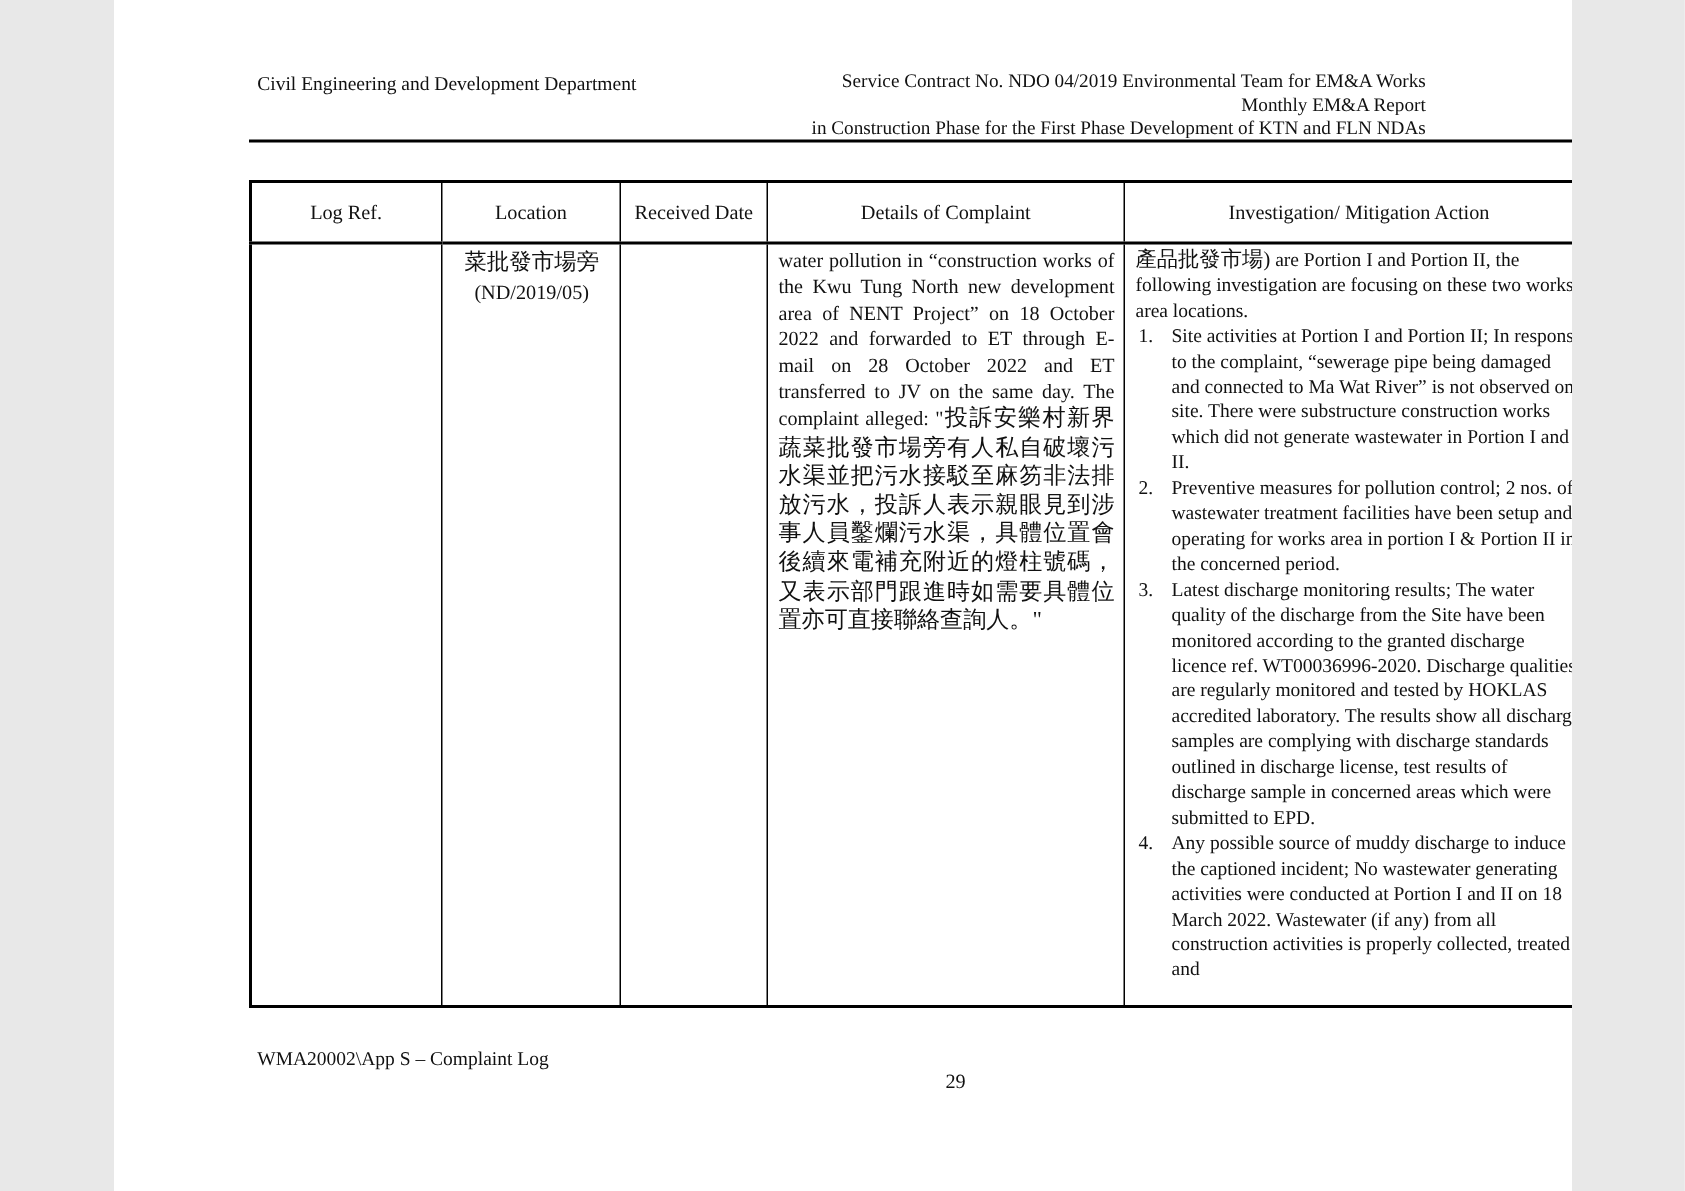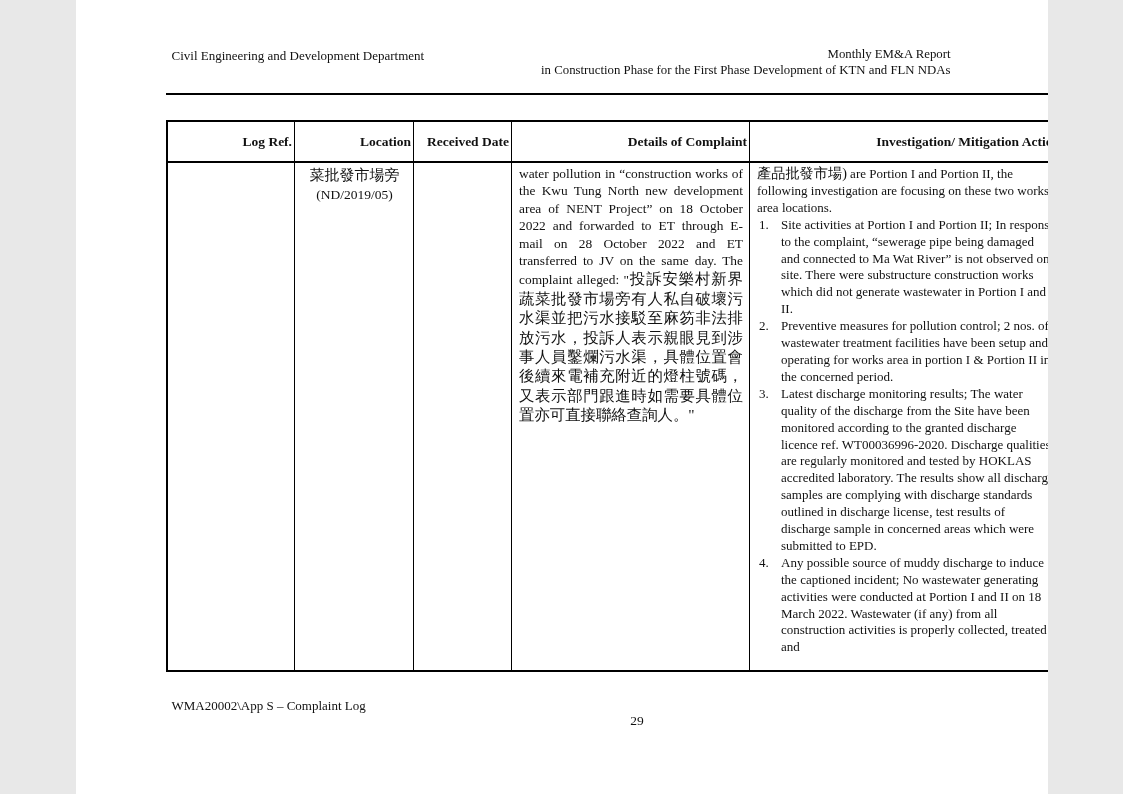--- a/index.html
+++ b/index.html
@@ -45,22 +45,22 @@
     table-layout: fixed;
     border: 2px solid #000;
   }
   table.log-table th, table.log-table td {
     border: 1.5px solid #000;
   }
   table.log-table thead th {
     height: 41px;
     border-bottom: 2px solid #000;
     font-size: 13.5px;
-    font-weight: bold;
-    text-align: right;
+    font-weight: normal;
+    text-align: center;
     vertical-align: middle;
     padding: 0 2px;
   }
   table.log-table tbody td {
     height: 509px;
     vertical-align: top;
     padding: 2px 6px 0 7px;
     overflow: hidden;
   }
   .cell-location { text-align: center; font-size: 13.5px; line-height: 19px; padding-top: 3px !important; margin-top: 24px; }
@@ -108,20 +108,21 @@
   }
 </style>
 </head>
 <body>
 
 <div class="page">
 
   <div class="header-left">Civil Engineering and Development Department</div>
 
   <div class="header-right">
+    <div>Service Contract No. NDO 04/2019 Environmental Team for EM&amp;A Works</div>
     <div>Monthly EM&amp;A Report</div>
     <div>in Construction Phase for the First Phase Development of KTN and FLN NDAs</div>
   </div>
 
   <div class="header-rule"></div>
 
   <table class="log-table">
     <colgroup>
       <col style="width:128px">
       <col style="width:119px">

